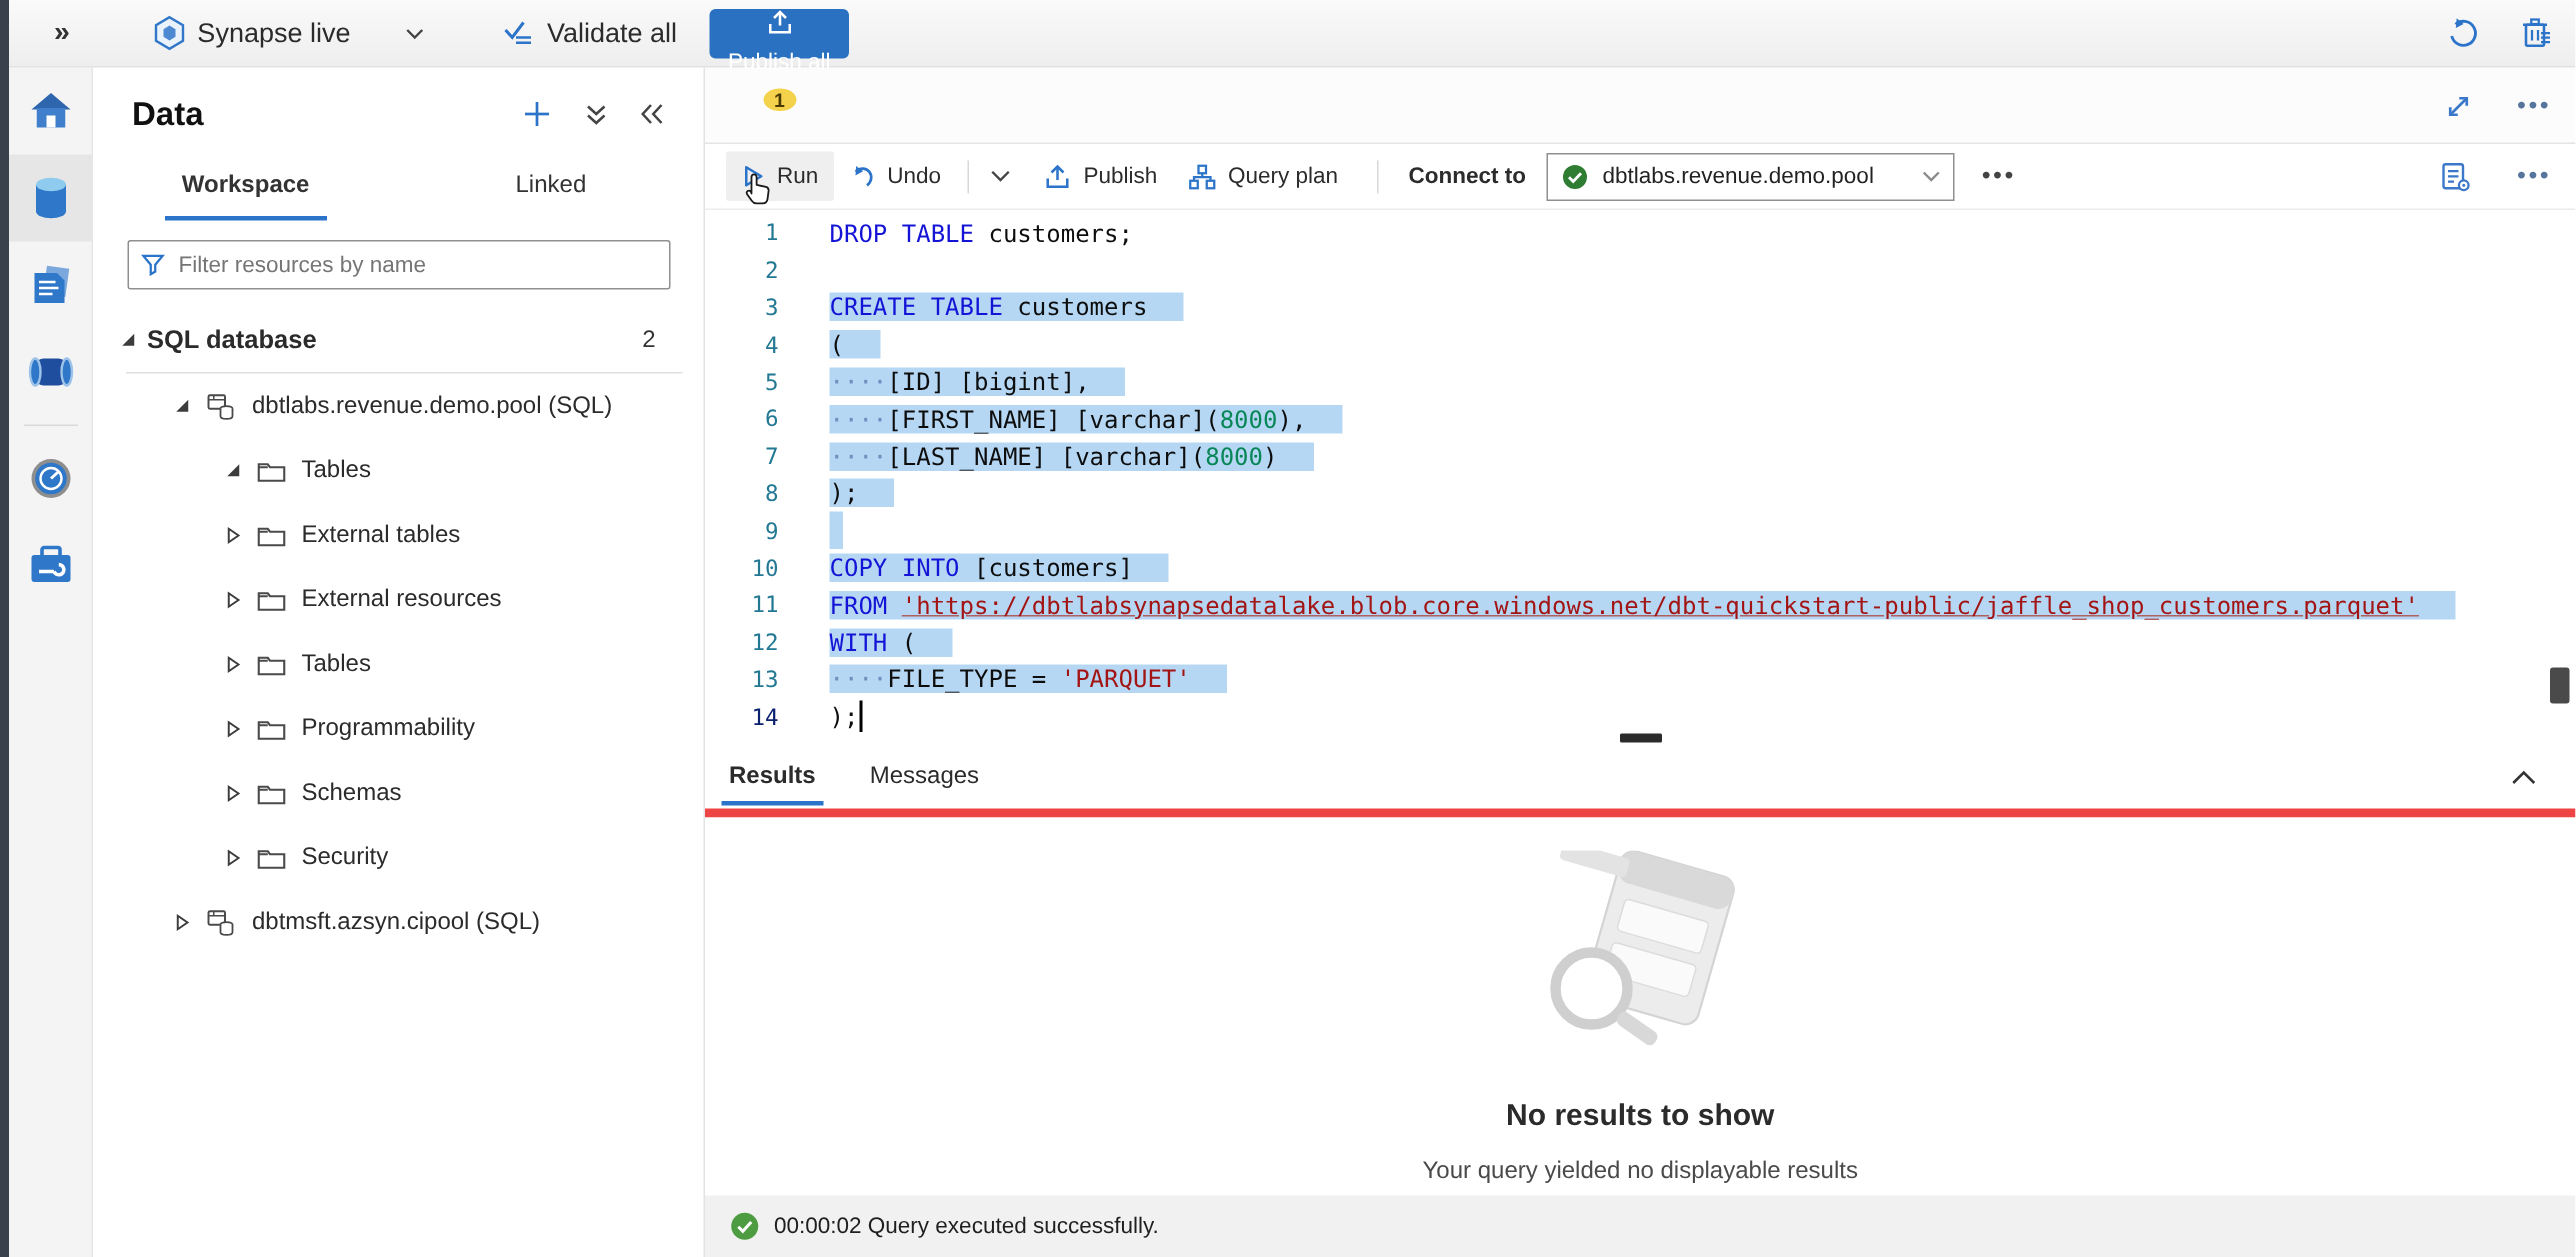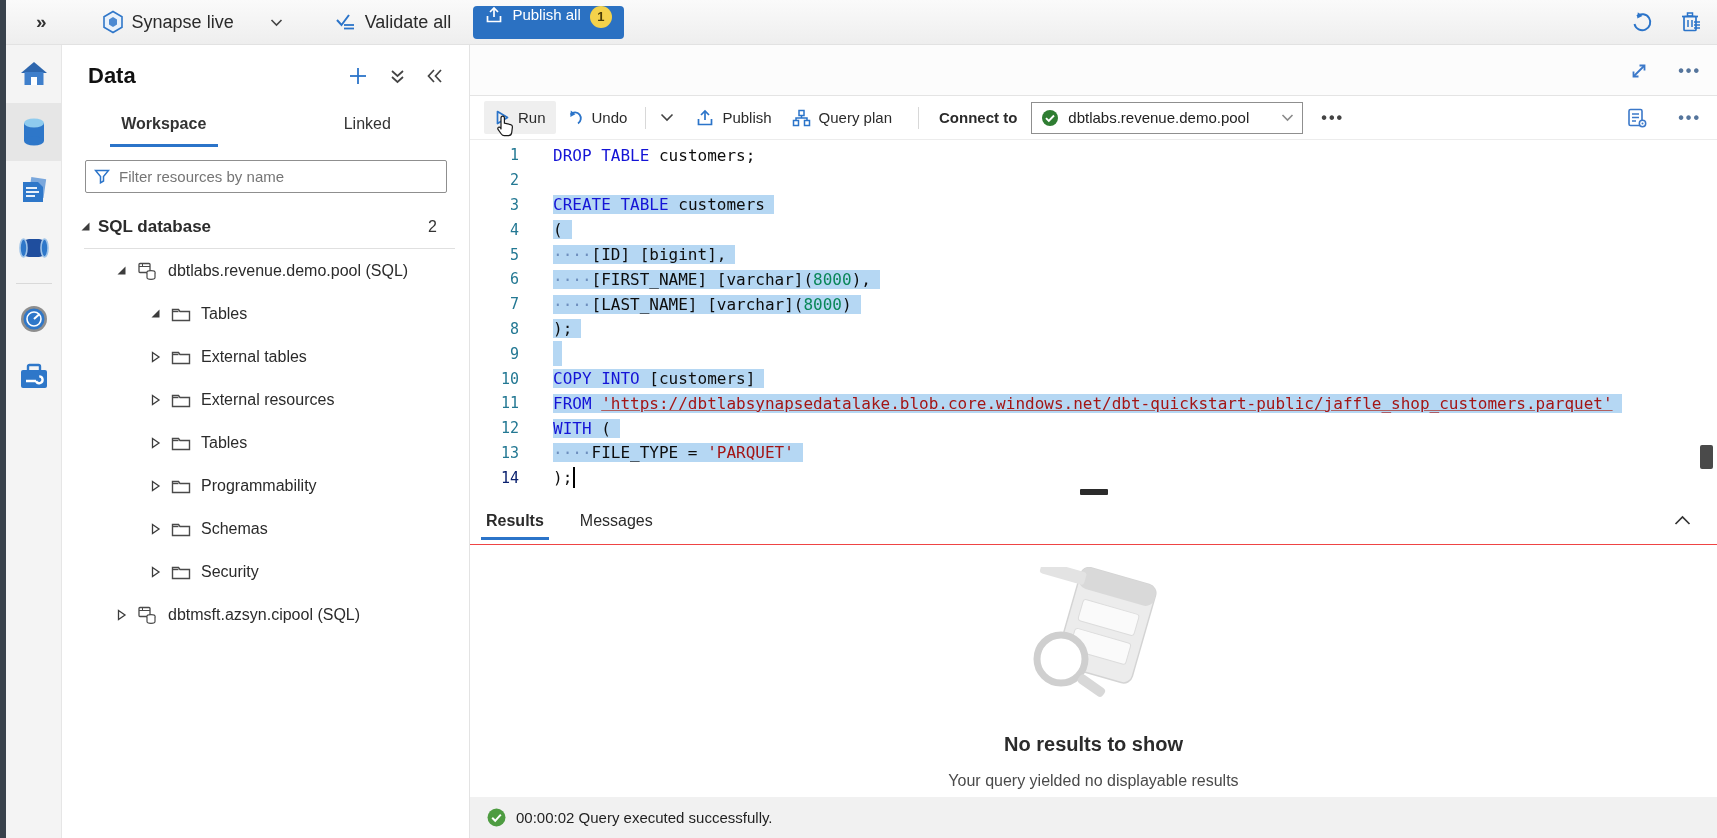--- a/index.html
+++ b/index.html
@@ -21,22 +21,23 @@
     border-bottom:1px solid #e2e2e2; z-index:40;
     display:flex; align-items:center;
   }
   #expand-rail { margin-left:30px; font-size:19px; font-weight:bold; color:#333; cursor:pointer; }
   .tb-item { display:flex; align-items:center; gap:8px; font-size:18px; color:#2b2b2b; cursor:pointer; }
   #env-switcher { margin-left:55px; }
   #env-switcher .chev { margin-left:28px; }
   #validate-all { margin-left:52px; }
   #publish-all {
     margin-left:22px; height:33px; padding:0 12px 0 12px; border:none; border-radius:4px;
-    background:#2b71c2; color:#fff; font-size:15px; display:flex; align-items:flex-start; gap:9px; cursor:pointer;
+    background:#2b71c2; color:#fff; font-size:15px; display:flex; align-items:center; gap:9px; cursor:pointer;
     font-family:"Liberation Sans",sans-serif;
+    flex-direction:column;
   }
   #publish-badge {
     width:22px; height:22px; border-radius:50%; background:#f4d24b; color:#4a3b06;
     font-size:13px; display:flex; align-items:center; justify-content:center; font-weight:bold;
   }
   #topbar-right { margin-left:auto; margin-right:14px; display:flex; align-items:center; gap:26px; }
 
   
   #left-rail {
     left:6px; top:45px; width:56px; height:793px; background:#f4f4f4; border-right:1px solid #e6e6e6;
@@ -102,37 +103,37 @@
   
   #editor { position:absolute; left:0; top:95px; width:100%; height:348px; background:#fff; overflow:hidden; }
   #code-lines { position:absolute; left:0; top:3px; width:100%; }
   .code-row { display:flex; height:24.8px; align-items:center; }
   .ln {
     flex:0 0 62px; text-align:right; padding-right:13px;
     font-family:"DejaVu Sans Mono", monospace; font-size:15px; color:#237893;
   }
   .ln.active { color:#0b216f; }
   .cl { margin-left:21px; font-family:"DejaVu Sans Mono", monospace; font-size:16px; white-space:pre; display:flex; align-items:center; }
-  .sel { background:#b5d7f3; padding-right:9px; display:inline-block; }
+  .sel { background:#b5d7f3; padding-right:24px; display:inline-block; }
   .sel.empty { width:9px; padding-right:0; height:24.8px; }
   .tk.kw  { color:#1414d6; }
   .tk.pl  { color:#0d0d0d; }
   .tk.num { color:#098658; }
   .tk.str { color:#a31515; }
   .tk.url { color:#a31515; text-decoration:underline; text-decoration-color:#b06060; }
   .tk.ws  { color:#6e8fbe; }
   .caret { display:inline-block; width:2px; height:21px; background:#000; margin-left:1px; vertical-align:middle; }
   #editor-scrollthumb { position:absolute; right:4px; top:305px; width:13px; height:24px; background:#4a4a4a; border-radius:2px; }
 
   
   #splitter { position:absolute; left:0; top:443px; width:100%; height:9px; background:#fff; cursor:row-resize; }
   #splitter-handle { position:absolute; left:50%; top:1px; width:28px; height:6px; margin-left:-14px; background:#2b2b2b; border-radius:1px; }
 
   
-  #results-tabs { position:absolute; left:0; top:452px; width:100%; height:48px; background:#fff; border-bottom:1px solid #ef4444; display:flex; align-items:center; }
+  #results-tabs { position:absolute; left:0; top:452px; width:100%; height:48px; background:#fff; border-bottom:6px solid #ef4444; display:flex; align-items:center; }
   .r-tab { font-size:16px; color:#2b2b2b; margin-left:14px; padding:10px 2px; position:relative; cursor:pointer; }
   .r-tab.active { font-weight:bold; }
   .r-tab.active::after { content:""; position:absolute; left:-3px; right:-3px; bottom:0; height:3px; background:#2b74c9; }
   .r-tab + .r-tab { margin-left:32px; }
   #collapse-results { margin-left:auto; margin-right:26px; cursor:pointer; display:flex; }
   #results-body { position:absolute; left:0; top:500px; width:100%; height:252px; background:#fff; text-align:center; }
   #empty-illustration { margin-top:22px; }
   #empty-title { font-size:20px; font-weight:bold; color:#2b2b2b; margin-top:16px; }
   #empty-subtitle { font-size:16px; color:#4a4a4a; margin-top:16px; }
 

